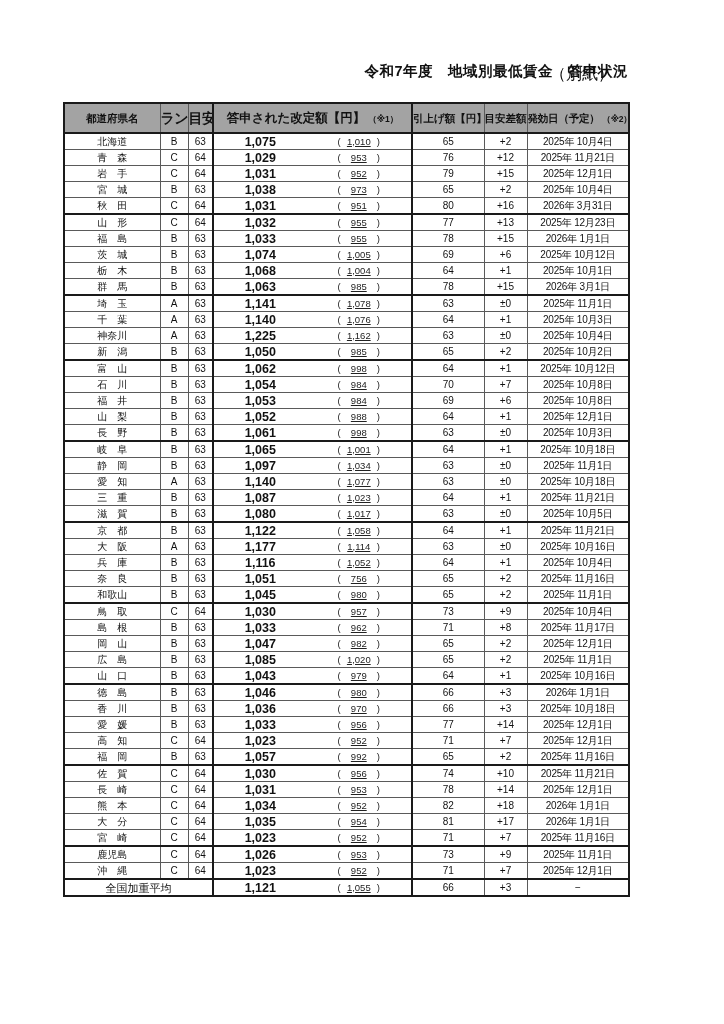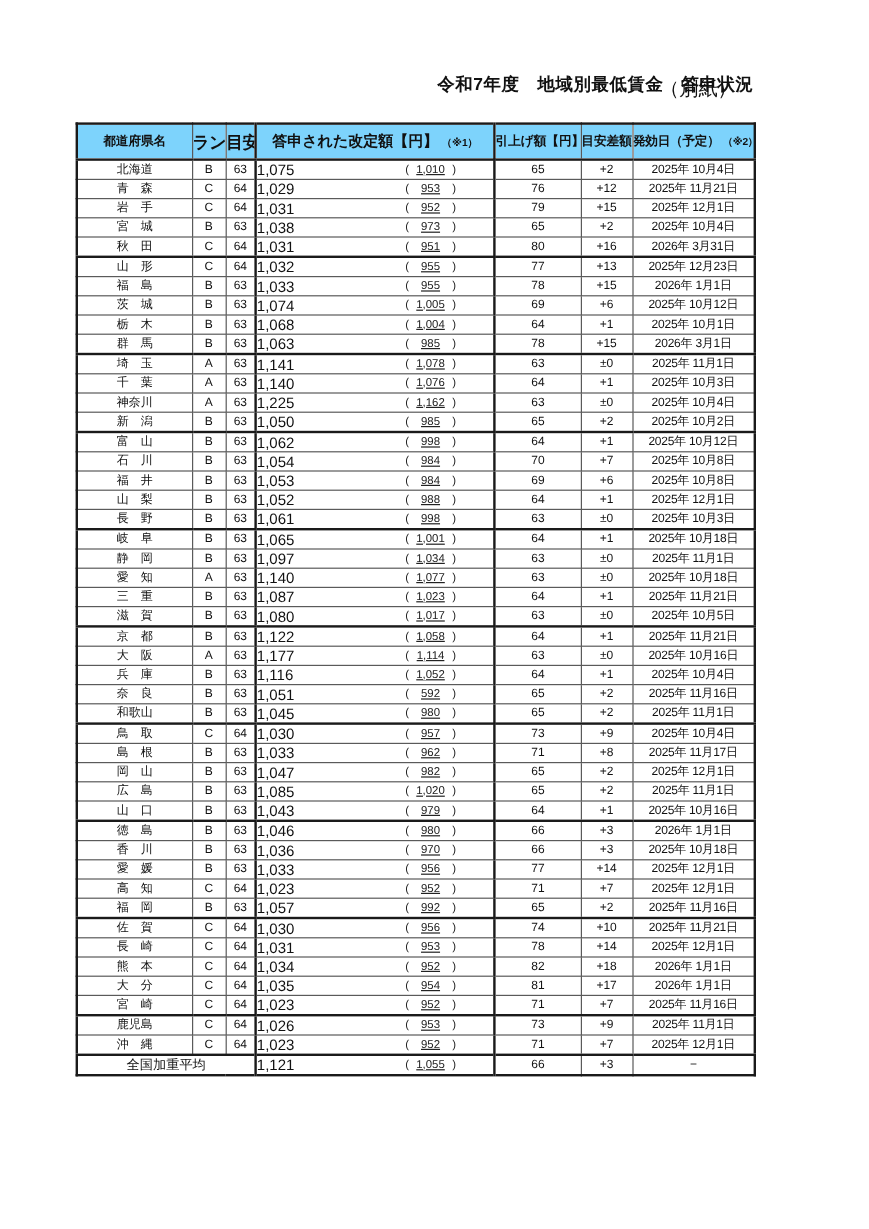--- a/index.html
+++ b/index.html
@@ -21,35 +21,35 @@
   table.wage {
     border-collapse:collapse; table-layout:fixed; width:565px;
     border:2px solid #1a1a1a;
   }
   .wage td {
     border:1px solid #5a5a5a; padding:0; height:15px;
     text-align:center; vertical-align:middle;
     font-size:10px; line-height:14px; white-space:nowrap; overflow:hidden;
   }
   .wage thead td {
-    background:#7dd3fc; font-weight:bold; height:28px;
+    background:#a3a3a3; font-weight:bold; height:28px;
     border-bottom:2px solid #1a1a1a; font-size:10.5px;
   }
   .wage thead td.c-rank, .wage thead td.c-guide { font-size:14px; letter-spacing:-0.5px; }
   .wage td.c-rev { border-left:2px solid #1a1a1a; border-right:2px solid #1a1a1a; }
   .h-rev-label { font-size:12.5px; font-weight:bold; }
   .h-note { font-size:8.5px; font-weight:bold; }
 
   .c-pref { font-size:11px; }
   .c-rank, .c-guide { font-size:9.5px; }
   .c-raise, .c-diff { font-size:10.5px; }
   .c-date { font-size:10px; letter-spacing:-0.2px; }
 
   .revwrap { display:flex; align-items:center; width:100%; height:100%; }
-  .rev-main { flex:0 0 47%; text-align:left; font-weight:normal; font-size:12.5px; }
+  .rev-main { flex:0 0 47%; text-align:center; font-weight:bold; font-size:12.5px; }
   .rev-paren { flex:1 1 auto; display:flex; justify-content:center; align-items:center; font-size:9.5px; color:#222; }
   .rev-prev { display:inline-block; min-width:36px; text-align:center;text-decoration:underline; }
 
   tr.gend td { border-bottom:2px solid #1a1a1a; }
   tbody.avg td { border-top:2px solid #1a1a1a; font-weight:normal; }
   tbody.avg .avg-label { font-size:11px;margin-top:20px; }
 
   .footnotes { margin-top:6px; padding-left:17px; font-size:10px; line-height:14.5px; color:#111; }
 </style>
 </head>
@@ -469,21 +469,21 @@
     <td class="c-diff">+1</td>
     <td class="c-date">2025年 10月4日</td>
   </tr>
           <tr>
     <td class="c-pref">奈　良</td>
     <td class="c-rank">B</td>
     <td class="c-guide">63</td>
     <td class="c-rev">
       <div class="revwrap">
         <span class="rev-main">1,051</span>
-        <span class="rev-paren">(<span class="rev-prev">592</span>)</span>
+        <span class="rev-paren">(<span class="rev-prev">756</span>)</span>
       </div>
     </td>
     <td class="c-raise">65</td>
     <td class="c-diff">+2</td>
     <td class="c-date">2025年 11月16日</td>
   </tr>
           <tr class="gend">
     <td class="c-pref">和歌山</td>
     <td class="c-rank">B</td>
     <td class="c-guide">63</td>

